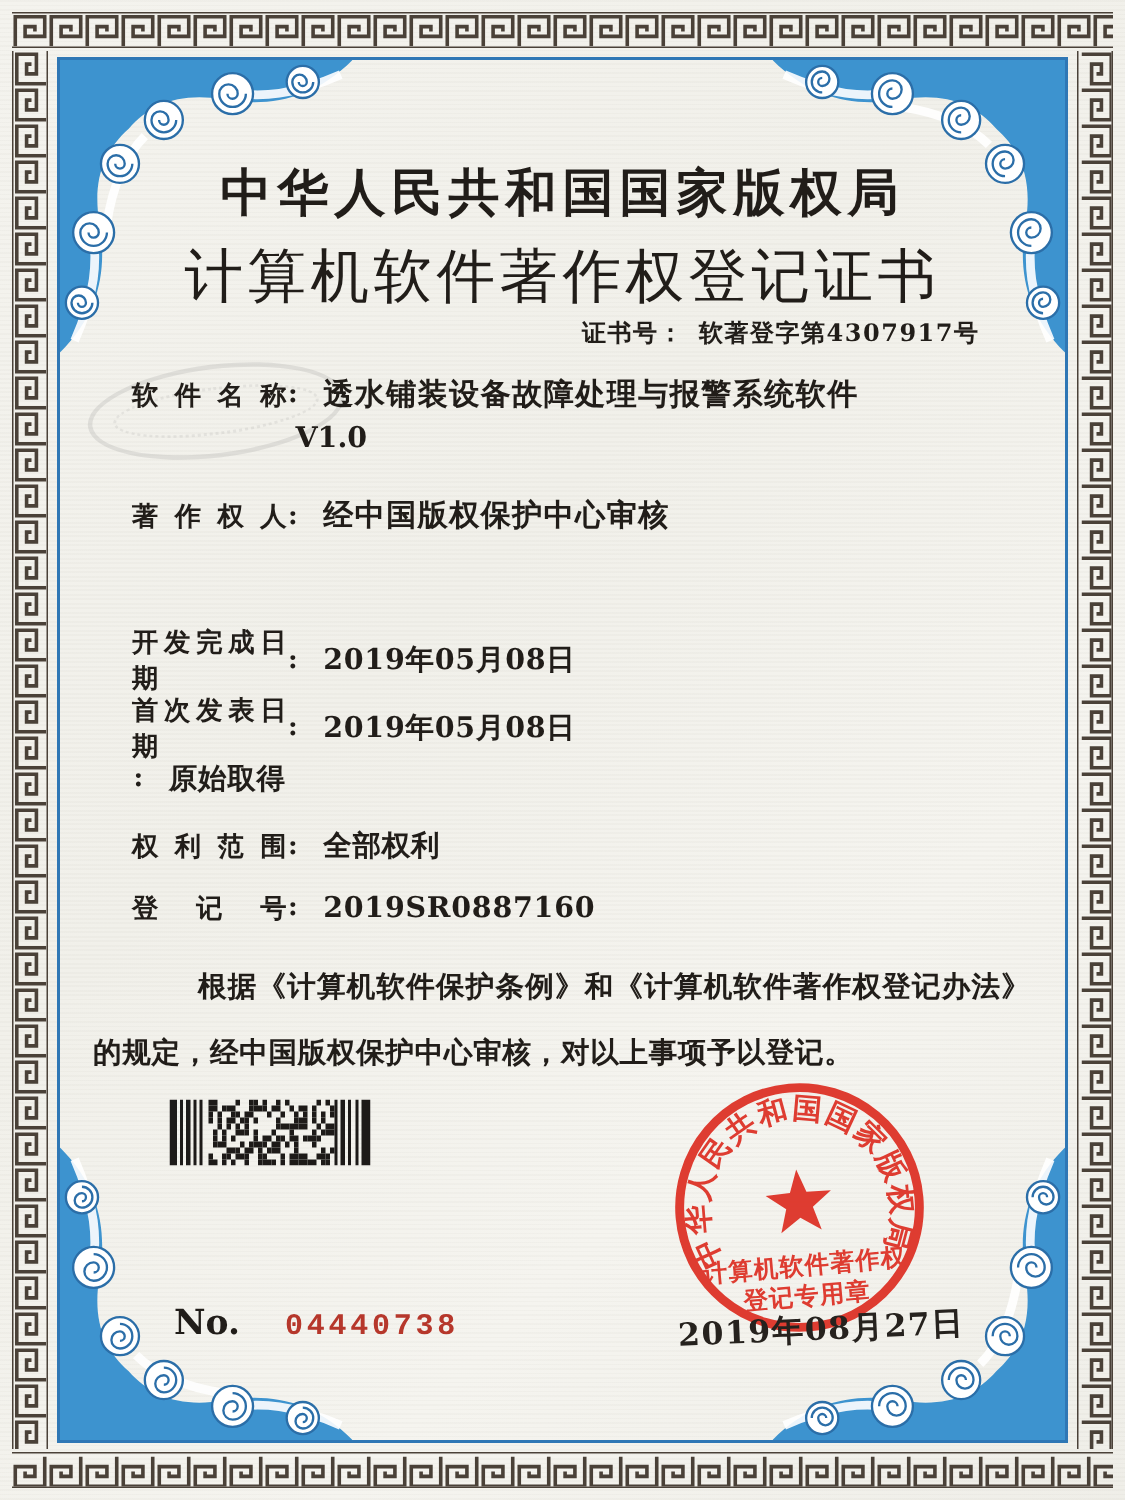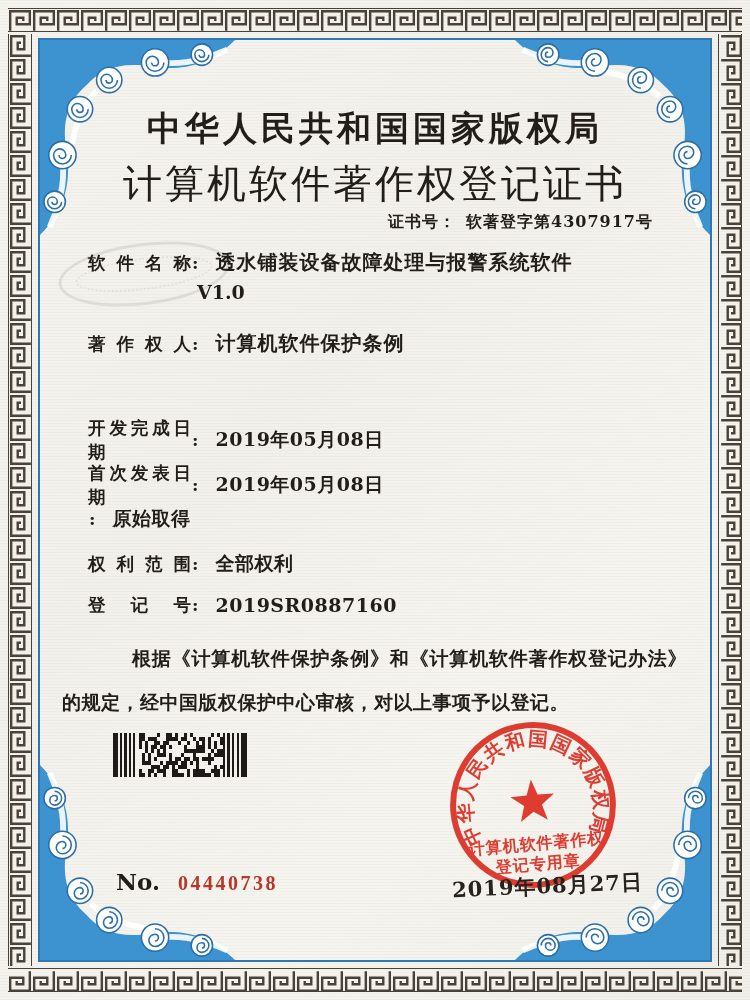--- a/index.html
+++ b/index.html
@@ -65,22 +65,22 @@
   
   .seal{position:absolute;left:448px;top:720px;width:170px;height:170px;transform:rotate(-5deg);opacity:.93;}
   .seal-ring{fill:none;stroke:var(--seal-red);stroke-width:7;}
   .seal-star{fill:var(--seal-red);}
   .seal-arc-text{fill:var(--seal-red);font-size:23px;font-weight:700;letter-spacing:2px;}
   .seal-line{fill:var(--seal-red);font-size:19px;font-weight:700;text-anchor:middle;letter-spacing:1px;}
   .seal-date{position:absolute;left:452px;top:872px;font-size:21px;font-weight:700;letter-spacing:1px;
     transform:rotate(-2.5deg);color:#26221e;}
   
   .no-line{position:absolute;left:116px;top:868px;display:flex;align-items:baseline;}
-  .no-label{font-size:23px;font-weight:700;margin-right:18px;}
-  .no-value{font-family:Liberation Serif, serif;font-size:20px;
+  .no-label{font-size:23px;font-weight:700;margin-right:30px;}
+  .no-value{font-family:Liberation Mono, monospace;font-size:20px;
     color:var(--number-red);letter-spacing:2.5px;font-weight:700;}
 </style>
 </head>
 <body>
 
 <div class="page">
   <div class="grain"></div>
 
   <div class="meander h top">
       <svg width="24" height="24" viewBox="0 0 22 22">
@@ -606,21 +606,21 @@
   <div class="row" style="top:249px">
     <span class="flabel">软件名称</span>
       <span class="colon">:</span>
     <span class="fvalue name">透水铺装设备故障处理与报警系统软件</span>
   </div>
   <div class="version">V1.0</div>
 
   <div class="row" style="top:330px">
     <span class="flabel">著作权人</span>
       <span class="colon">:</span>
-    <span class="fvalue name">计算机软件保护条例</span>
+    <span class="fvalue name">经中国版权保护中心审核</span>
   </div>
 
   <div class="row" style="top:416px">
     <span class="flabel">开发完成日期</span>
       <span class="colon">:</span>
     <span class="fvalue">2019年05月08日</span>
   </div>
 
   <div class="row" style="top:461px">
     <span class="flabel">首次发表日期</span>

